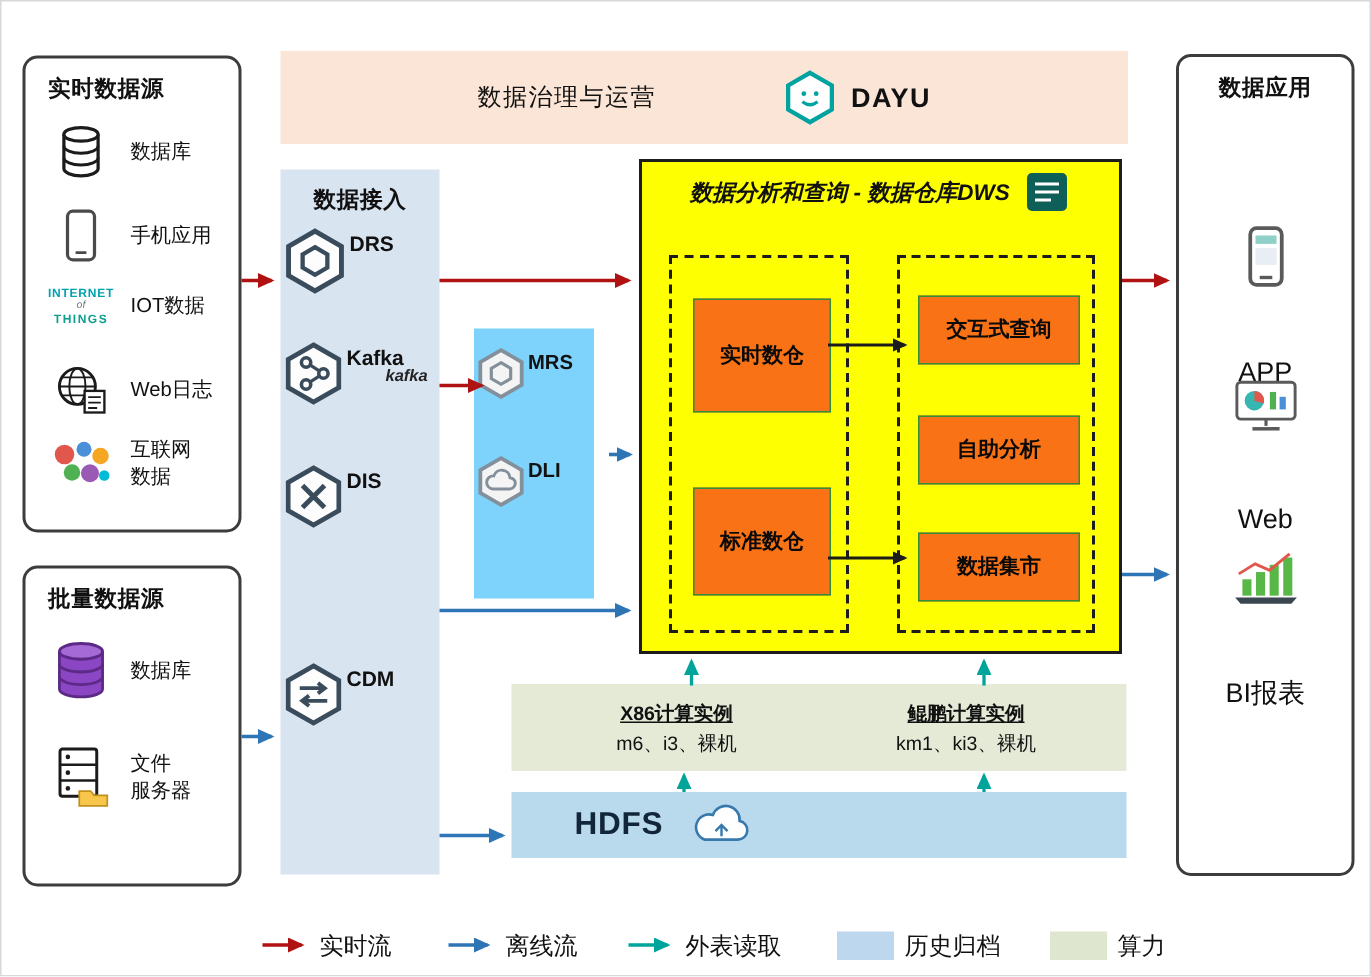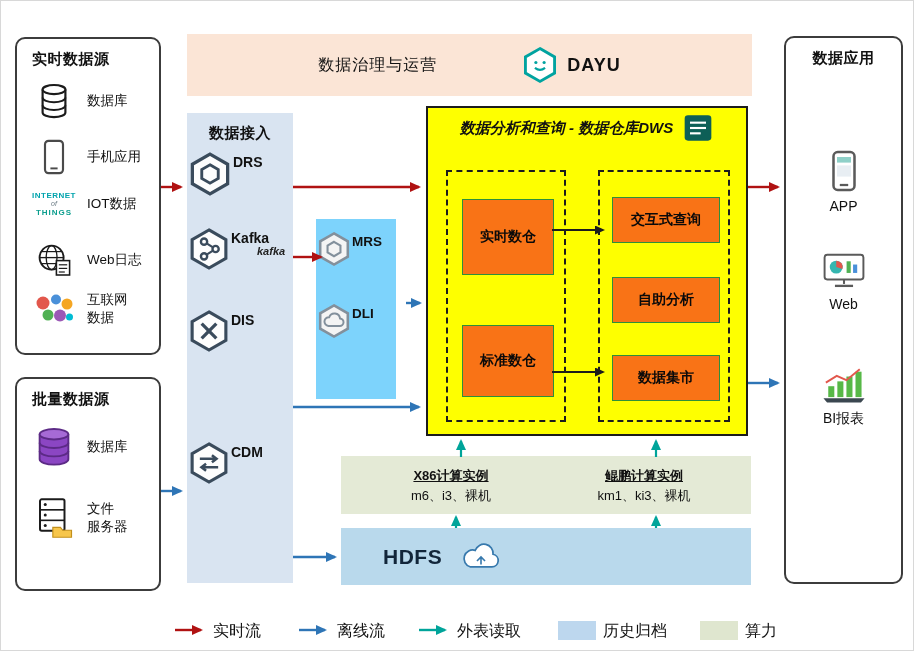--- a/index.html
+++ b/index.html
@@ -38,29 +38,29 @@
   .dws-title { font-weight:bold; font-size:15px; }
   .dashed { position:absolute; border:2px dashed #1c1c1c; }
   .green-box { position:absolute; background:#f97316; border:1px solid #2f8f3a; display:flex; align-items:center; justify-content:center; font-weight:bold; font-size:14px; color:#0a0a0a; text-align:center; }
 
   
   #instances { position:absolute; left:340px; top:455px; width:410px; height:58px; background:#e4ead6; }
   .inst { position:absolute; top:10px; width:190px; text-align:center; font-size:13px; line-height:1.5; }
   .inst .t { font-weight:bold;text-decoration:underline; }
 
   
-  #storage { position:absolute; left:340px; top:527px; width:410px; height:57px; background:#b9d9ec; display:flex; align-items:center; padding-left:42px; gap:16px; }
+  #storage { position:absolute; left:340px; top:527px; width:410px; height:44px; background:#b9d9ec; display:flex; align-items:center; padding-left:42px; gap:16px; }
   #storage .hdfs { font-weight:bold; font-size:21px; letter-spacing:.5px; color:#12263a; }
   .obs-text { font-size:13.5px; line-height:1.35; }
   .obs-text .b { font-weight:bold; }
   .obs-text .n { font-weight:normal; font-size:12px; }
 
   
   .app-item { position:absolute; width:100%; display:flex; flex-direction:column; align-items:center; gap:6px; }
-  .app-label { font-size:14px; }
+  .app-label { font-size:18px;margin-top:40px; }
 
   
   .legend-label { position:absolute; font-size:16px; color:#111; }
   .swatch { position:absolute; width:38px; height:19px; }
 
   
   .iot-icon { display:flex; flex-direction:column; align-items:center; line-height:1.15; }
   .iot-icon .l1 { color:#00a3ad; font-weight:bold; font-size:8px; letter-spacing:.5px; }
   .iot-icon .l2 { color:#6a7b84; font-size:7px; font-style:italic; }
   .iot-icon .l3 { color:#0c9e8e; font-weight:bold; font-size:8px; letter-spacing:1px; }

